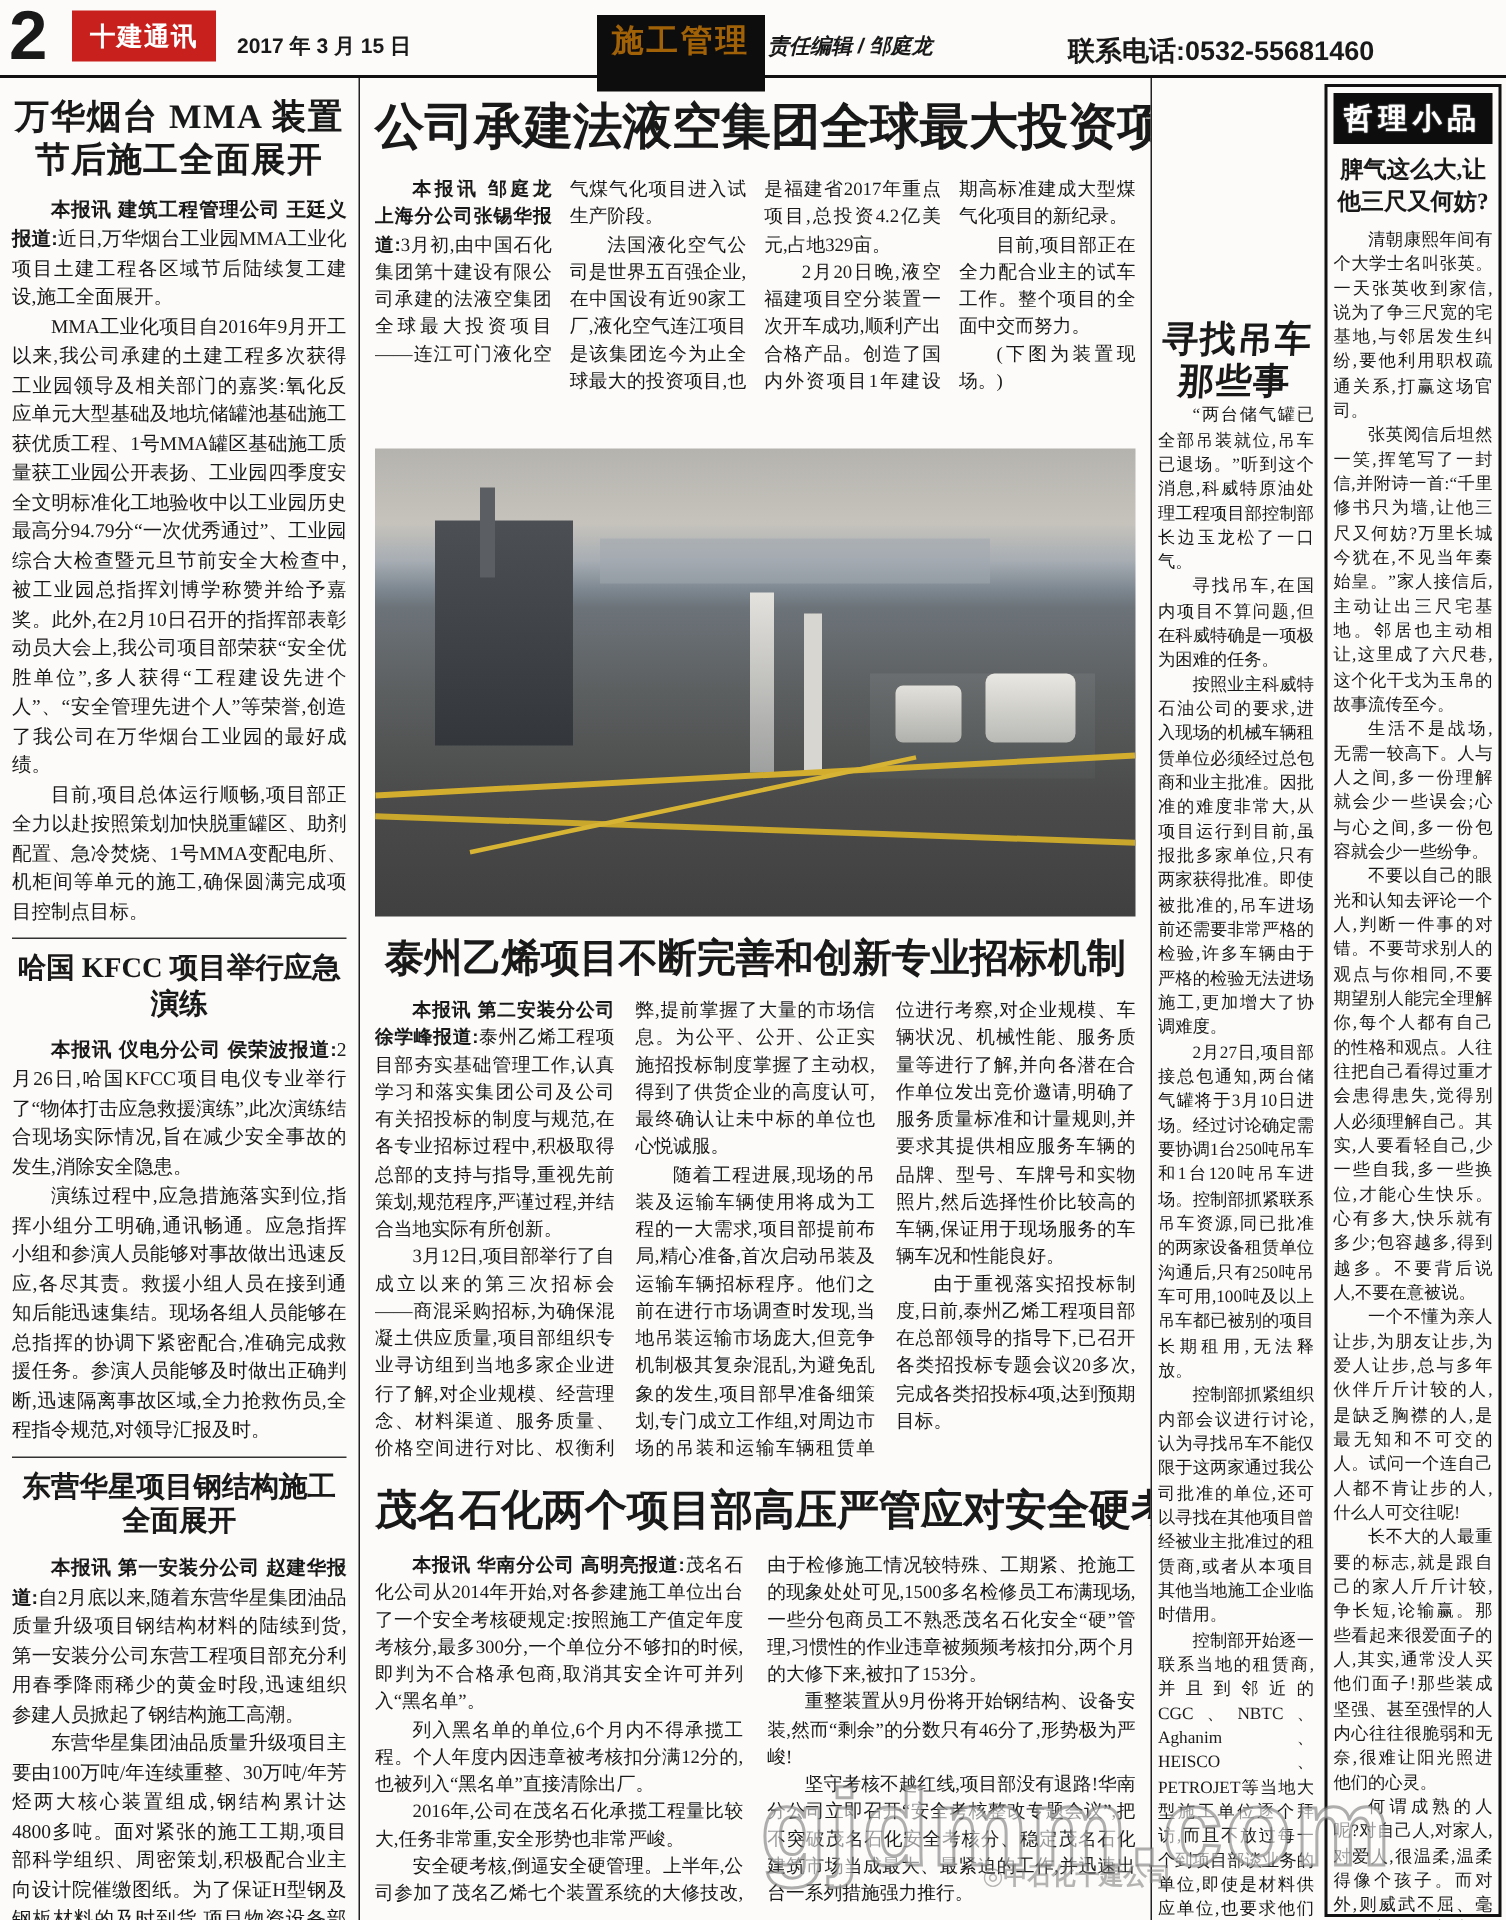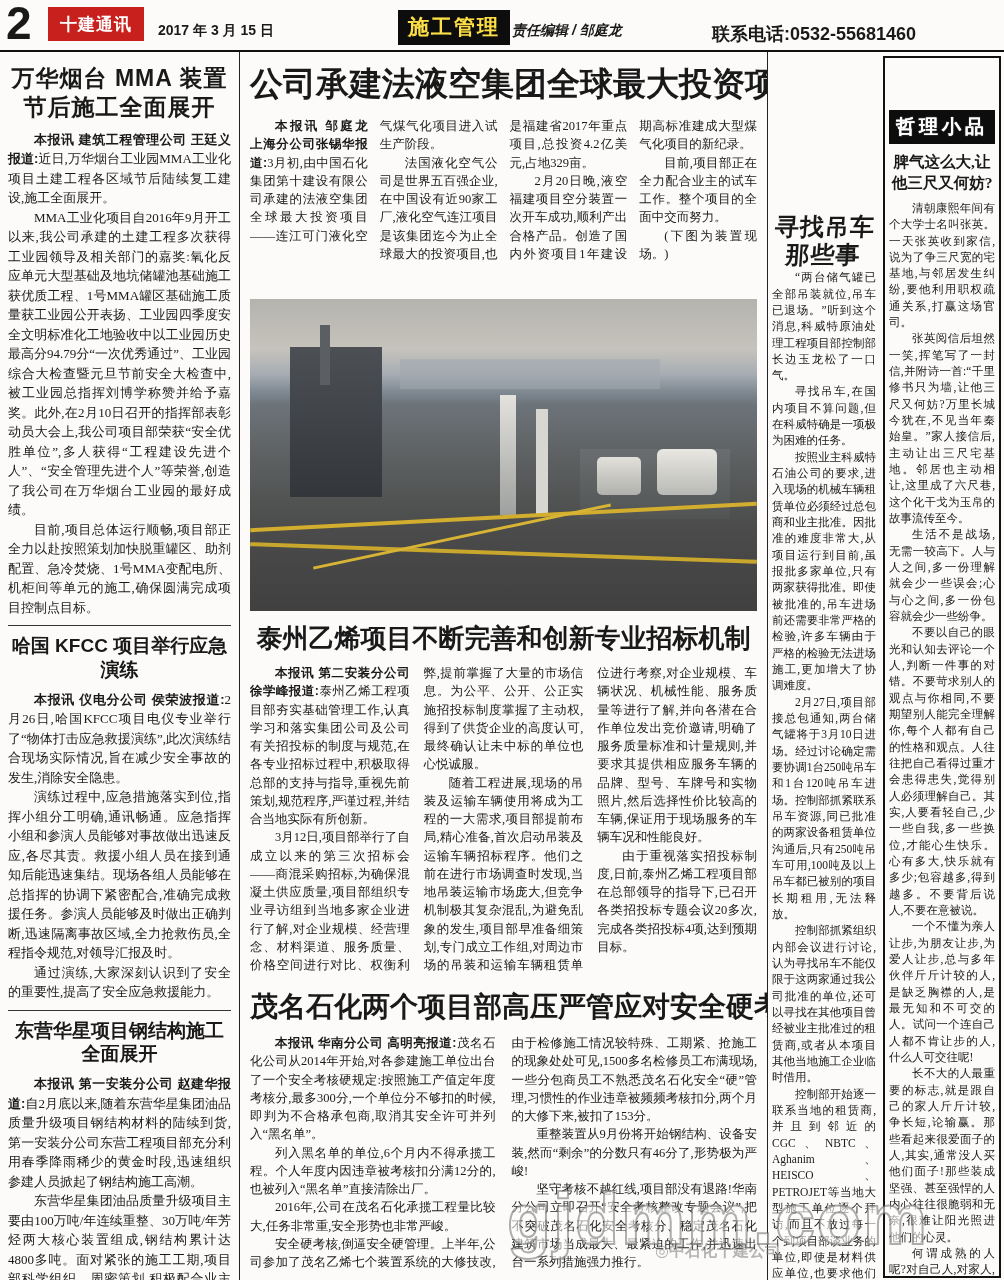--- a/index.html
+++ b/index.html
@@ -9,32 +9,32 @@
     background:#fcfbf9; overflow:hidden; color:#191919;
     font-family:"Liberation Serif","DejaVu Serif",serif;
   }
   
   .header { position:relative; height:52px; border-bottom:2px solid #111; }
   .pageno { position:absolute; left:6px; top:-4px; font-size:46px; font-weight:bold; font-family:"Liberation Sans",sans-serif; }
   .masthead { position:absolute; left:48px; top:7px; width:96px; height:34px; background:#c8201c;
     color:#fff; display:flex; align-items:center; justify-content:center;
     font-weight:bold; font-size:17px; letter-spacing:1px; }
   .hdate { position:absolute; left:158px; top:22px; font-size:14px; font-weight:bold; font-family:"Liberation Sans",sans-serif; }
-  .section-box { position:absolute; left:398px; top:10px; background:#0d0d0d; color:#fde047;
-    font-family:"Liberation Sans",sans-serif; font-weight:bold; font-size:21px; padding:3px 10px 4px; letter-spacing:2px; }
+  .section-box { position:absolute; left:398px; top:10px; background:#0d0d0d; color:#a16207;
+    font-family:"Liberation Sans",sans-serif; font-weight:bold; font-size:21px; padding:3px 10px 20px; letter-spacing:2px; }
   .heditor { position:absolute; left:512px; top:22px; font-size:14px; font-weight:bold; font-family:"Liberation Sans",sans-serif;font-style:italic; }
   .hphone { position:absolute; left:712px; top:22px; font-size:18px; font-weight:bold; font-family:"Liberation Sans",sans-serif; }
   
   .grid { position:absolute; top:52px; bottom:0; left:0; right:0; display:flex; }
   .col-left   { width:240px; padding:6px 8px 0 8px; border-right:1px solid #222; overflow:hidden; }
   .col-center { width:528px; padding:8px 10px 0 10px; border-right:1px solid #222; overflow:hidden; }
   .col-crane  { width:112px; padding:0 4px; overflow:hidden; }
   .col-side   { width:124px; padding:4px 3px 0 3px; overflow:hidden; }
   
-  .a-title { font-family:Liberation Sans, sans-serif; font-weight:900; text-align:center; line-height:1.25; margin:6px 0 8px; }
+  .a-title { font-family:Liberation Serif, serif; font-weight:900; text-align:center; line-height:1.25; margin:6px 0 8px; }
   .t-left  { font-size:23px; letter-spacing:1px; }
   .t-small { font-size:19px; }
   .para { font-size:13px; line-height:1.5; text-align:justify; text-indent:2em; }
   .lead  { font-family:"Liberation Sans",sans-serif; font-weight:bold; }
   .rule { border:none; border-top:1px solid #333; margin:8px 0; }
   
   .headline-main { font-family:"Liberation Sans",sans-serif; font-weight:900; font-size:33px; text-align:center; letter-spacing:0px; margin:2px 0 10px; white-space:nowrap; }
   .cols-4 { height:176px; column-count:4; column-gap:12px; overflow:hidden; }
   .cols-3 { height:312px; column-count:3; column-gap:14px; overflow:hidden; }
   .cols-2 { height:282px; column-count:2; column-gap:16px; overflow:hidden; }
@@ -46,21 +46,21 @@
     background:linear-gradient(#b5b3ae 0%,#c6c3bc 16%,#a7adb3 24%,#7e8891 30%,#6c7379 34%,#5c5f60 52%,#4a4b4a 74%,#3f403f 100%); }
   .ph { position:absolute; }
   
   .crane-title { margin-top:162px; font-weight:900; font-size:24px; text-align:center; line-height:1.15;
     transform:skewX(-4deg); font-family:"Liberation Serif",serif; letter-spacing:1px; }
   .col-crane .para { font-size:11.5px; line-height:1.42; }
   
   .sidebox { border:2px solid #111; height:1222px; padding:4px 4px 0; background:#fcfbf9; }
   .side-head { background:#0d0d0d; color:#fff; text-align:center; font-family:"Liberation Sans",sans-serif;
     font-weight:900; font-size:19px; letter-spacing:4px; padding:4px 0; margin-bottom:8px;
-    text-shadow:0 0 1px #fff;margin-top:48px; }
+    text-shadow:0 0 1px #fff; }
   .side-title { font-weight:900; font-size:15.5px; text-align:center; line-height:1.35; margin-bottom:6px; }
   .col-side .para { font-size:11.5px; line-height:1.42; }
   
   .watermark { position:absolute; right:6px; bottom:18px; width:560px; text-align:center; pointer-events:none; }
   .wm1 { font-family:"Liberation Sans",sans-serif; font-weight:bold; font-size:72px; color:rgba(255,255,255,0.55);
     -webkit-text-stroke:2px rgba(110,110,110,0.55); letter-spacing:2px; line-height:1; }
   .wm2 { font-size:16px; color:rgba(120,120,120,0.55); font-weight:bold; margin-top:-14px; }
 </style>
 </head>
 <body>
@@ -86,21 +86,20 @@
             <p class="para">MMA工业化项目自2016年9月开工以来,我公司承建的土建工程多次获得工业园领导及相关部门的嘉奖:氧化反应单元大型基础及地坑储罐池基础施工获优质工程、1号MMA罐区基础施工质量获工业园公开表扬、工业园四季度安全文明标准化工地验收中以工业园历史最高分94.79分“一次优秀通过”、工业园综合大检查暨元旦节前安全大检查中,被工业园总指挥刘博学称赞并给予嘉奖。此外,在2月10日召开的指挥部表彰动员大会上,我公司项目部荣获“安全优胜单位”,多人获得“工程建设先进个人”、“安全管理先进个人”等荣誉,创造了我公司在万华烟台工业园的最好成绩。</p>
             <p class="para">目前,项目总体运行顺畅,项目部正全力以赴按照策划加快脱重罐区、助剂配置、急冷焚烧、1号MMA变配电所、机柜间等单元的施工,确保圆满完成项目控制点目标。</p>
           </div>
       </div>
       <hr class="rule">
       <div>
         <h3 class="a-title t-small">哈国 KFCC 项目举行应急演练</h3>
         <p class="para"><b class="lead">本报讯 仪电分公司 侯荣波报道:</b><span>2月26日,哈国KFCC项目电仪专业举行了“物体打击应急救援演练”,此次演练结合现场实际情况,旨在减少安全事故的发生,消除安全隐患。</span></p>
         <div>
             <p class="para">演练过程中,应急措施落实到位,指挥小组分工明确,通讯畅通。应急指挥小组和参演人员能够对事故做出迅速反应,各尽其责。救援小组人员在接到通知后能迅速集结。现场各组人员能够在总指挥的协调下紧密配合,准确完成救援任务。参演人员能够及时做出正确判断,迅速隔离事故区域,全力抢救伤员,全程指令规范,对领导汇报及时。</p>
-            <p class="para">通过演练,大家深刻认识到了安全的重要性,提高了安全应急救援能力。</p>
           </div>
       </div>
       <hr class="rule">
       <div>
         <h3 class="a-title t-small">东营华星项目钢结构施工全面展开</h3>
         <p class="para"><b class="lead">本报讯 第一安装分公司 赵建华报道:</b><span>自2月底以来,随着东营华星集团油品质量升级项目钢结构材料的陆续到货,第一安装分公司东营工程项目部充分利用春季降雨稀少的黄金时段,迅速组织参建人员掀起了钢结构施工高潮。</span></p>
         <div>
             <p class="para">东营华星集团油品质量升级项目主要由100万吨/年连续重整、30万吨/年芳烃两大核心装置组成,钢结构累计达4800多吨。面对紧张的施工工期,项目部科学组织、周密策划,积极配合业主向设计院催缴图纸。为了保证H型钢及钢板材料的及时到货,项目物资设备部加大和业主物资供应系统的沟通力度,努力提高材料出库效率,保障了钢结构施工用料。</p>
           </div>
       </div>

